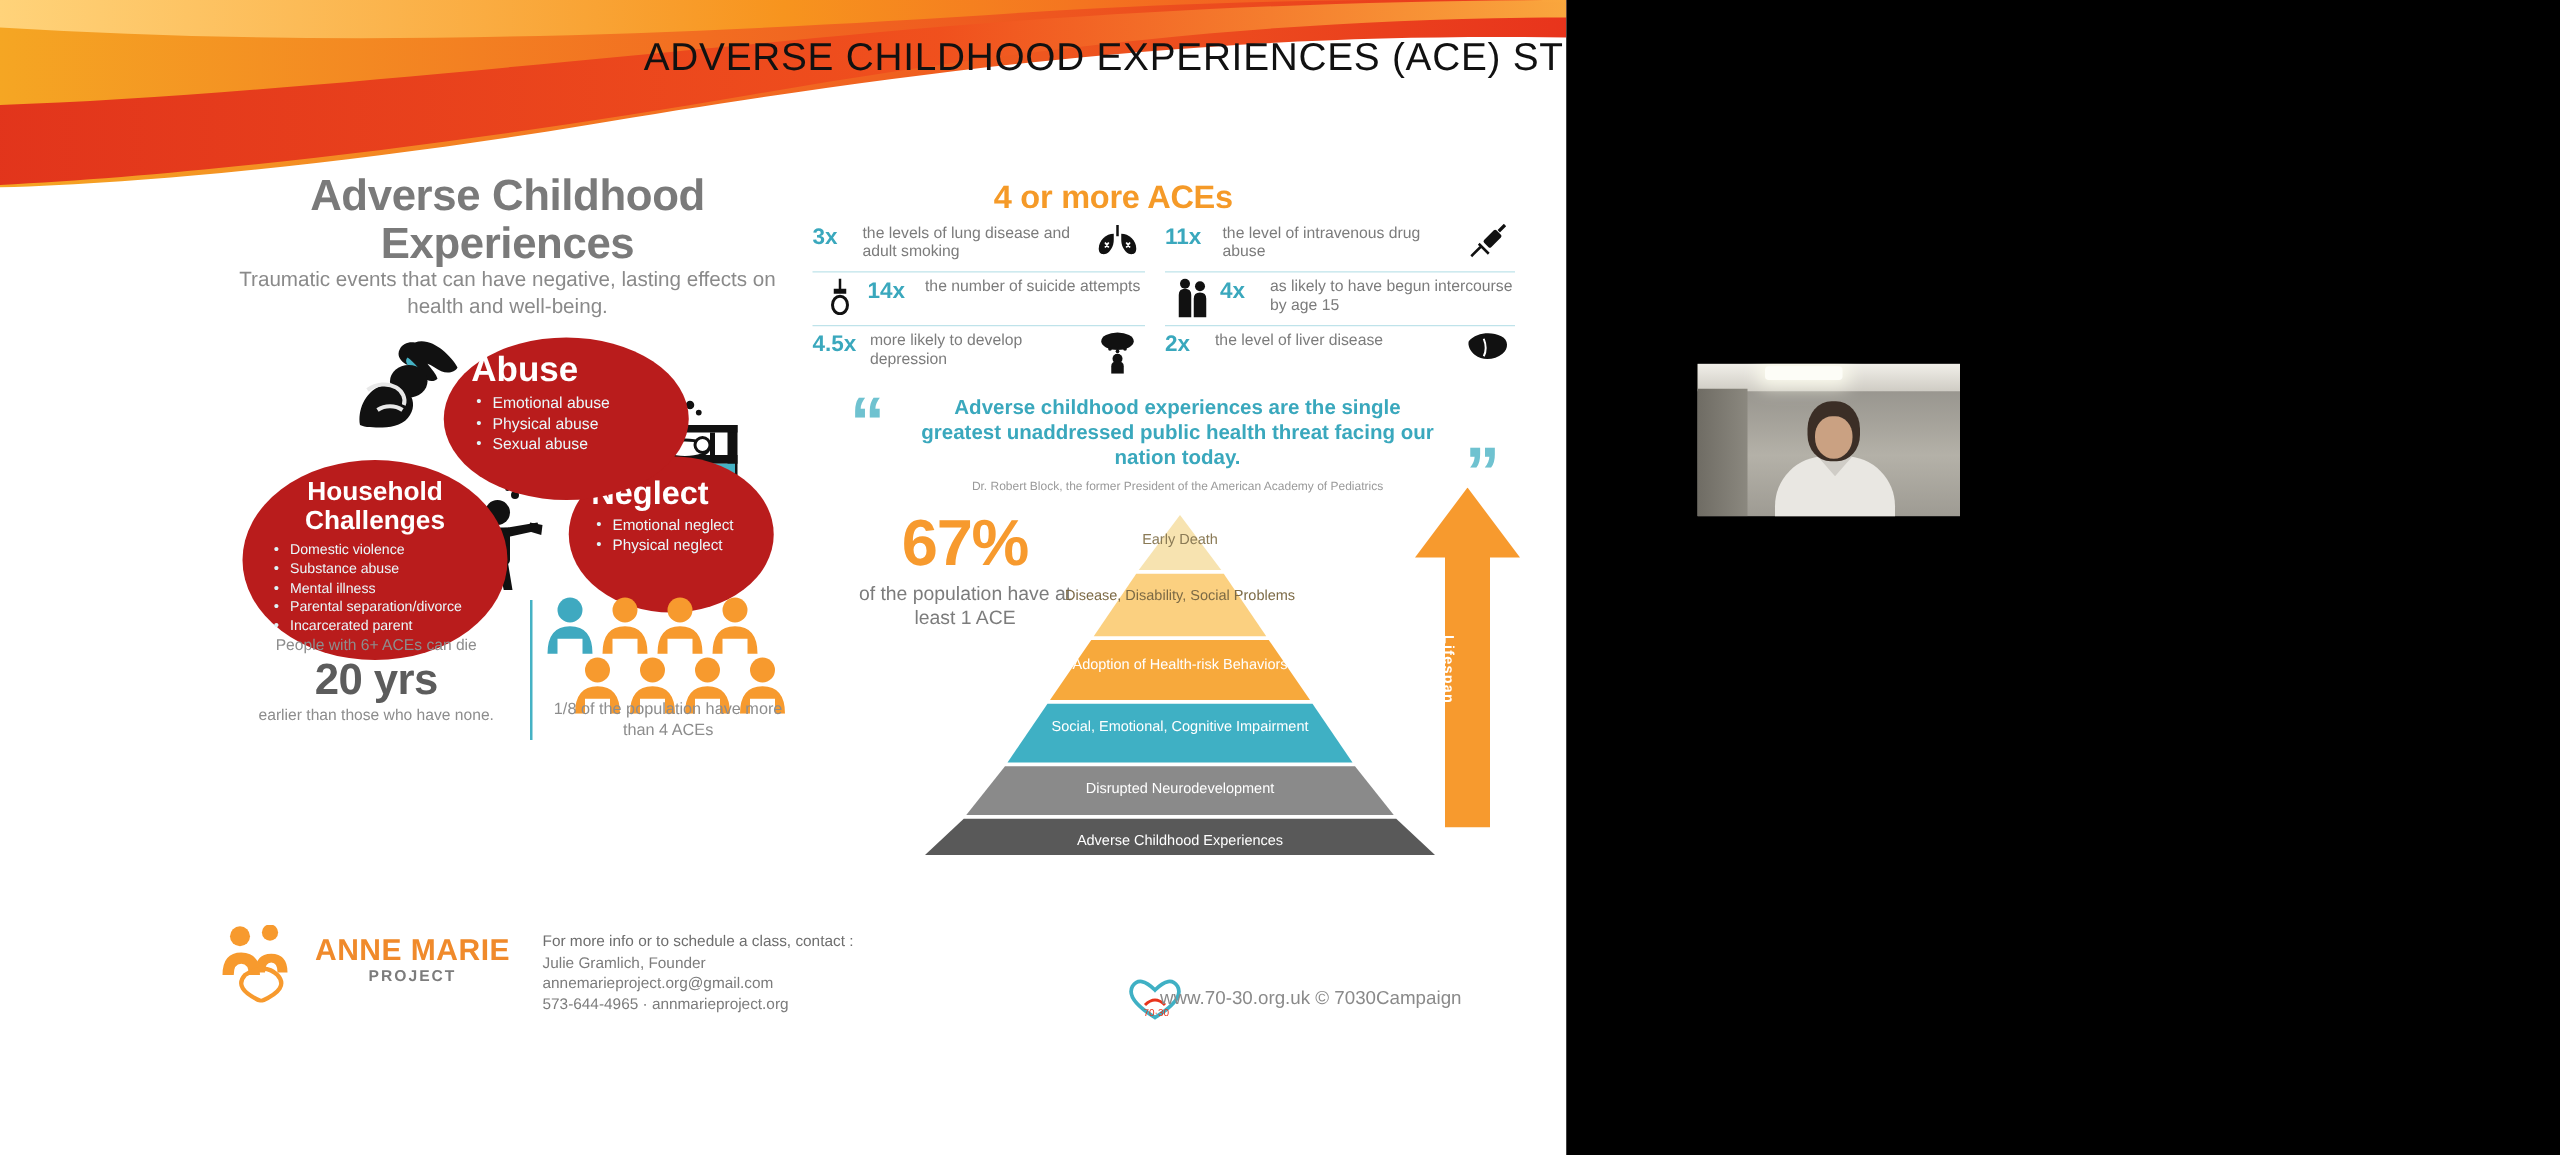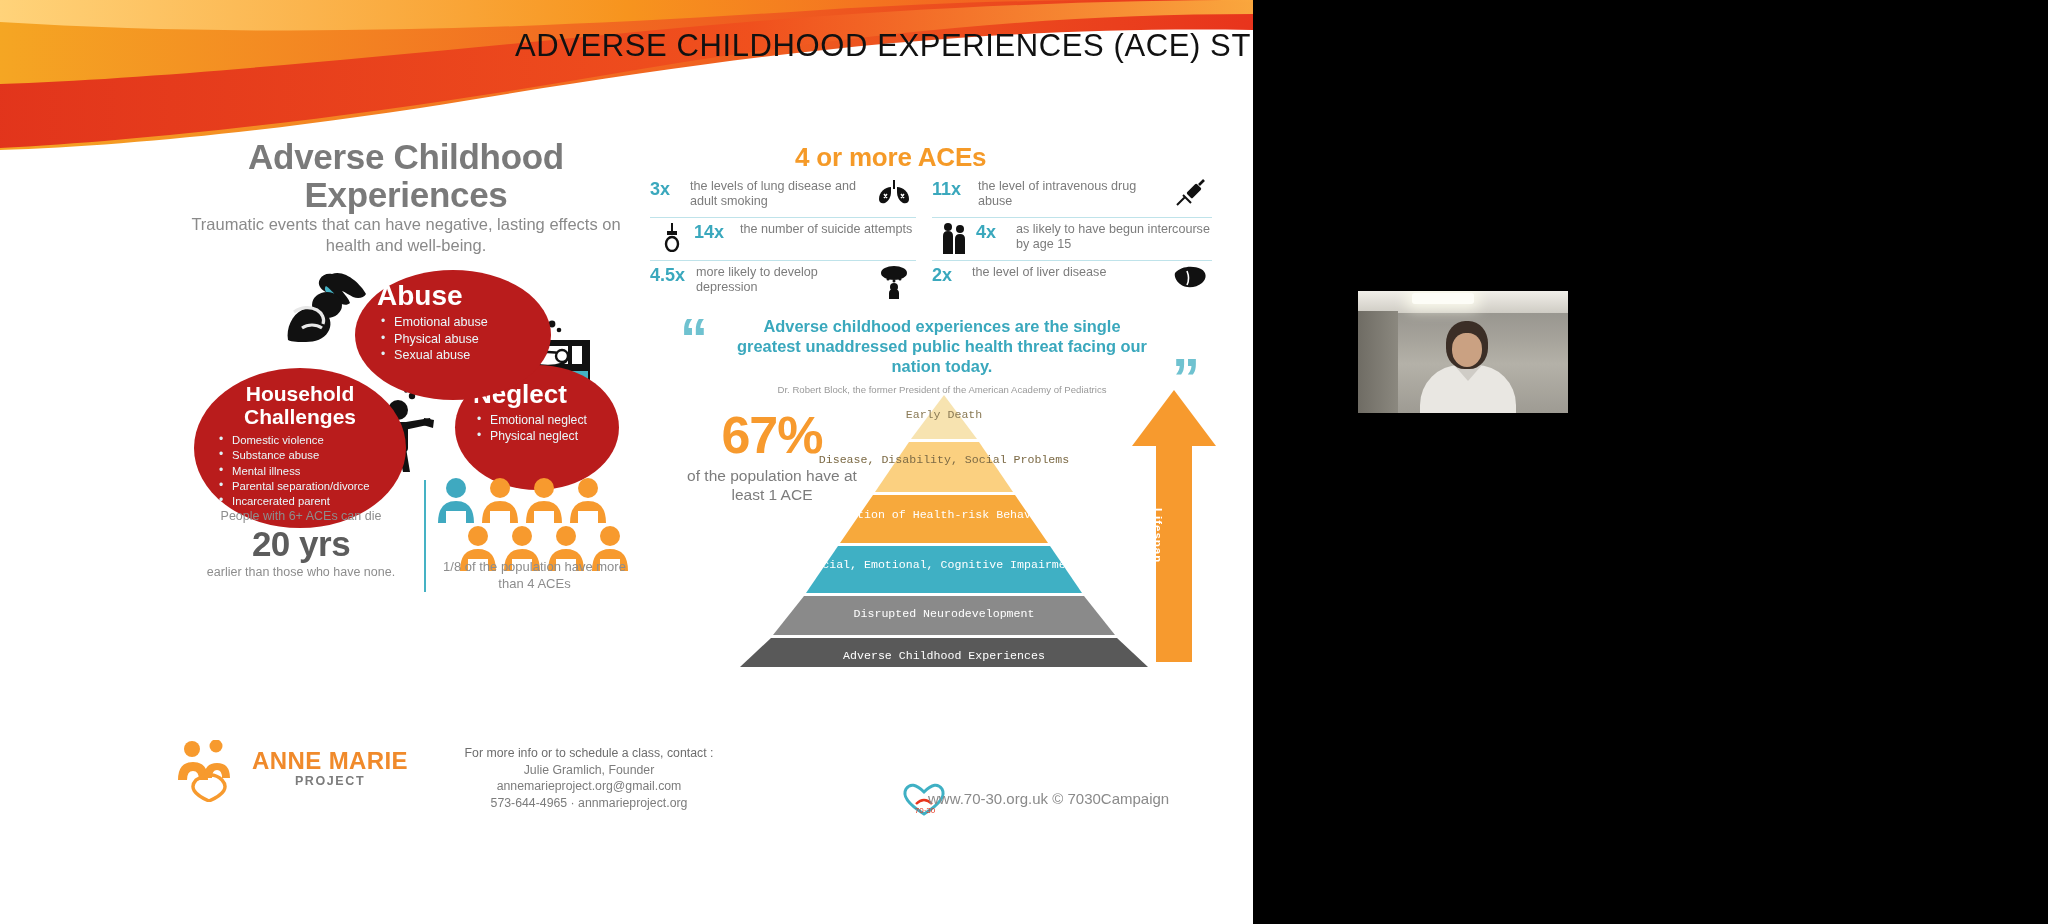--- a/index.html
+++ b/index.html
@@ -103,40 +103,40 @@
                 color: #3aa8bd; font-weight: bold; font-size: 16.4px; line-height: 20px; }
   .quote-attr { position: absolute; left: 36px; top: 74px; width: 452px; text-align: center;
                 color: #9a9a9a; font-size: 9.6px; }
 
   
   .pct-wrap { position: absolute; left: 672px; top: 288px; width: 200px; text-align: center; }
   .pct-big { color: #f79a2e; font-weight: bold; font-size: 52px; line-height: 54px; letter-spacing: -1px; }
   .pct-sub { color: #7c7c7c; font-size: 15.5px; line-height: 19px; margin-top: 4px; }
 
   
-  #pyramid { position: absolute; left: 728px; top: 275px; width: 432px; height: 272px; font-family: Liberation Mono, monospace; }
+  #pyramid { position: absolute; left: 728px; top: 292px; width: 432px; height: 272px; }
   .pyr-label { position: absolute; text-align: center; width: 100%;
                font-size: 11.6px; line-height: 13.5px; font-weight: normal; }
   .pyr-l1 { top: 13px;  color: #8a7a55; }
   .pyr-l2 { top: 58px;  color: #7c6a45; }
   .pyr-l3 { top: 113px; color: #ffffff; }
   .pyr-l4 { top: 163px; color: #ffffff; }
   .pyr-l5 { top: 212px; color: #ffffff; }
   .pyr-l6 { top: 254px; color: #ffffff; }
 
   .arrow-wrap { position: absolute; left: 1128px; top: 270px; width: 92px; height: 272px; }
   .arrow-txt { position: absolute; left: 36px; top: 118px; color: #fff; font-size: 11.5px;
                font-weight: bold; letter-spacing: 1px;
                transform: rotate(90deg); transform-origin: left top; white-space: nowrap; }
 
   
   .amp-logo-txt { position: absolute; left: 252px; top: 628px; text-align: center; }
   .amp-name { color: #f08a2b; font-weight: bold; font-size: 24px; letter-spacing: 0.4px; line-height: 26px; }
   .amp-sub  { color: #7c7c7c; font-weight: bold; font-size: 12.5px; letter-spacing: 1.6px; }
-  .contact { position: absolute; left: 434px; top: 625px; width: 310px; text-align: center;
+  .contact { position: absolute; left: 434px; top: 625px; width: 310px; 
              color: #7c7c7c; font-size: 12.3px; line-height: 16.5px; }
   .contact .c-first { color: #6e6e6e; }
   .credit { position: absolute; left: 928px; top: 670px; color: #8a8a8a; font-size: 15px; }
 
   
   #webcam { position: absolute; left: 1358px; top: 291px; width: 210px; height: 122px;
             overflow: hidden; background: #6d6a63; }
   .cam-wall { position: absolute; inset: 0; background:
       linear-gradient(180deg, #8e8c86 0%, #a5a29a 38%, #b4b1a8 60%, #9e9b93 100%); }
   .cam-ceil { position: absolute; left: 0; top: 0; width: 100%; height: 22px;

